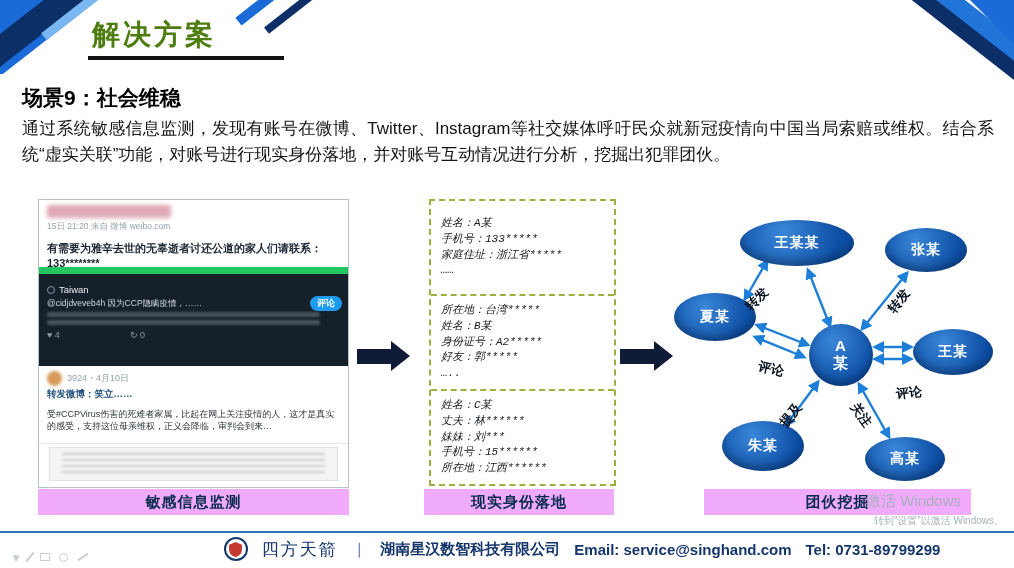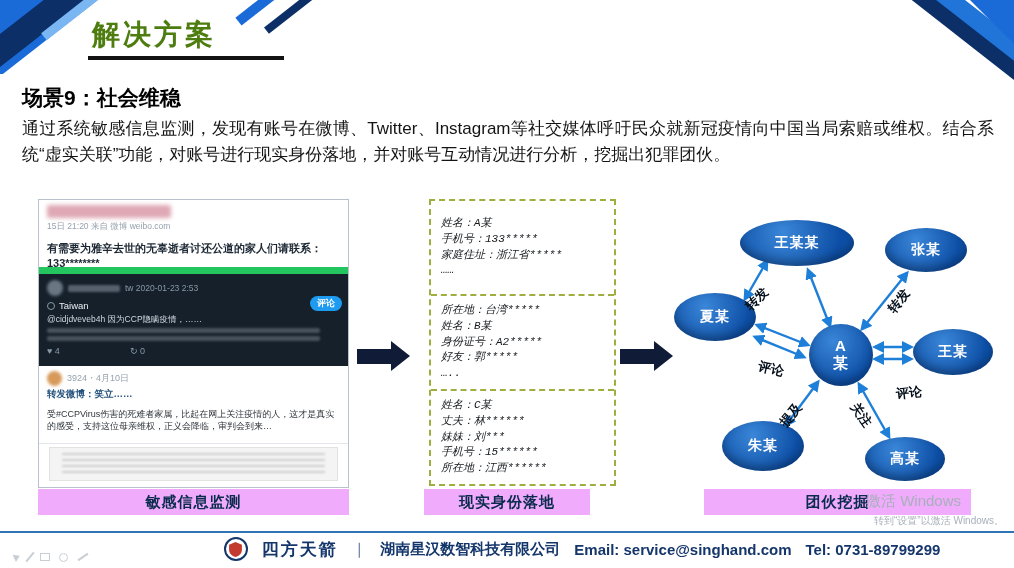--- a/index.html
+++ b/index.html
@@ -23,21 +23,21 @@
   
   .page-title{position:absolute;left:92px;top:16px;font-size:28px;font-weight:900;color:#4d7c0f;letter-spacing:3px}
   .title-underline{position:absolute;left:88px;top:56px;width:196px;height:4px;background:#121212}
   .scene-heading{position:absolute;left:22px;top:84px;font-size:21px;font-weight:800;color:#000}
   .scene-body{position:absolute;left:22px;top:116px;width:972px;font-size:17px;line-height:1.52;color:#141414;text-align:justify}
 
   
   .bar{position:absolute;height:26px;background:#f0abfc;display:flex;align-items:center;justify-content:center;
        font-size:15px;font-weight:bold;color:#0a2b4d;letter-spacing:1px}
   .bar1{left:38px;top:489px;width:311px}
-  .bar2{left:424px;top:489px;width:166px}
+  .bar2{left:424px;top:489px;width:190px}
   .bar3{left:704px;top:489px;width:267px}
 
   
   .monitor{position:absolute;left:38px;top:199px;width:311px;height:289px;border:1px solid #b9c2cc;background:#fff;
            display:flex;flex-direction:column;overflow:hidden}
   .post{overflow:hidden}
   .pw1{flex:0 0 74px;padding:5px 8px;border-bottom:7px solid #22c55e}
   .w-redact{width:124px;height:13px;background:#dfa8b4;filter:blur(2px);border-radius:2px}
   .meta{font-size:8.5px;color:#96a2ad;margin-top:3px}
   .pw1-text{margin-top:8px;font-size:11px;font-weight:700;color:#1b2733;line-height:1.35}
@@ -99,21 +99,21 @@
   .el3{left:98px;top:160px;transform:rotate(12deg)}
   .el4{left:236px;top:184px;transform:rotate(-6deg)}
   .el5{left:118px;top:206px;transform:rotate(-50deg)}
   .el6{left:188px;top:206px;transform:rotate(55deg)}
 
   
   .footer-line{position:absolute;left:0;top:531px;width:1014px;height:2px;background:#2e75b6}
   .footer{position:absolute;left:150px;top:537px;width:864px;display:flex;justify-content:center;align-items:center;
           gap:14px;font-size:15px;color:#14366b;font-weight:600}
   .logo{width:24px;height:24px;border-radius:50%;border:2px solid #14366b;display:flex;align-items:center;justify-content:center;background:#fff}
-  .brand{font-size:17px;font-weight:700;letter-spacing:2px}
+  .brand{font-size:17px;font-weight:400;letter-spacing:2px}
   .sep{color:#3c5a85;font-weight:400}
 
   
   .watermark{position:absolute;left:866px;top:492px;color:#a7b0ba;z-index:6;pointer-events:none}
   .wm1{font-size:15px}
   .wm2{font-size:10px;margin-top:3px;margin-left:8px}
 
   
   .tools{position:absolute;left:14px;top:551px;display:flex;gap:9px;align-items:center;opacity:.45}
   .tool{display:inline-block}
@@ -147,25 +147,20 @@
   <h2 class="scene-heading">场景9：社会维稳</h2>
   <p class="scene-body">通过系统敏感信息监测，发现有账号在微博、Twitter、Instagram等社交媒体呼吁民众就新冠疫情向中国当局索赔或维权。结合系统“虚实关联”功能，对账号进行现实身份落地，并对账号互动情况进行分析，挖掘出犯罪团伙。</p>
 
   <section class="monitor">
     <div class="post pw1">
       <div class="w-redact"></div>
       <div class="meta">15日 21:20 来自 微博 weibo.com</div>
       <div class="pw1-text">有需要为雅辛去世的无辜逝者讨还公道的家人们请联系：133********</div>
     </div>
     <div class="post ptw">
-      <div class="tw-head">
-        <span class="tw-avatar"></span>
-        <span class="tw-handle"></span>
-        <span class="tw-meta">tw 2020-01-23 2:53</span>
-      </div>
       <span class="tw-badge">评论</span>
       <div class="tw-loc">
         <span class="globe"></span>
         <span>Taiwan</span>
       </div>
       <div class="tw-text">@cidjdveveb4h 因为CCP隐瞒疫情，……</div>
       <div class="tw-blur"></div>
       <div class="tw-blur"></div>
       <div class="tw-counts">
         <span><span>♥</span> <span>4</span></span>

